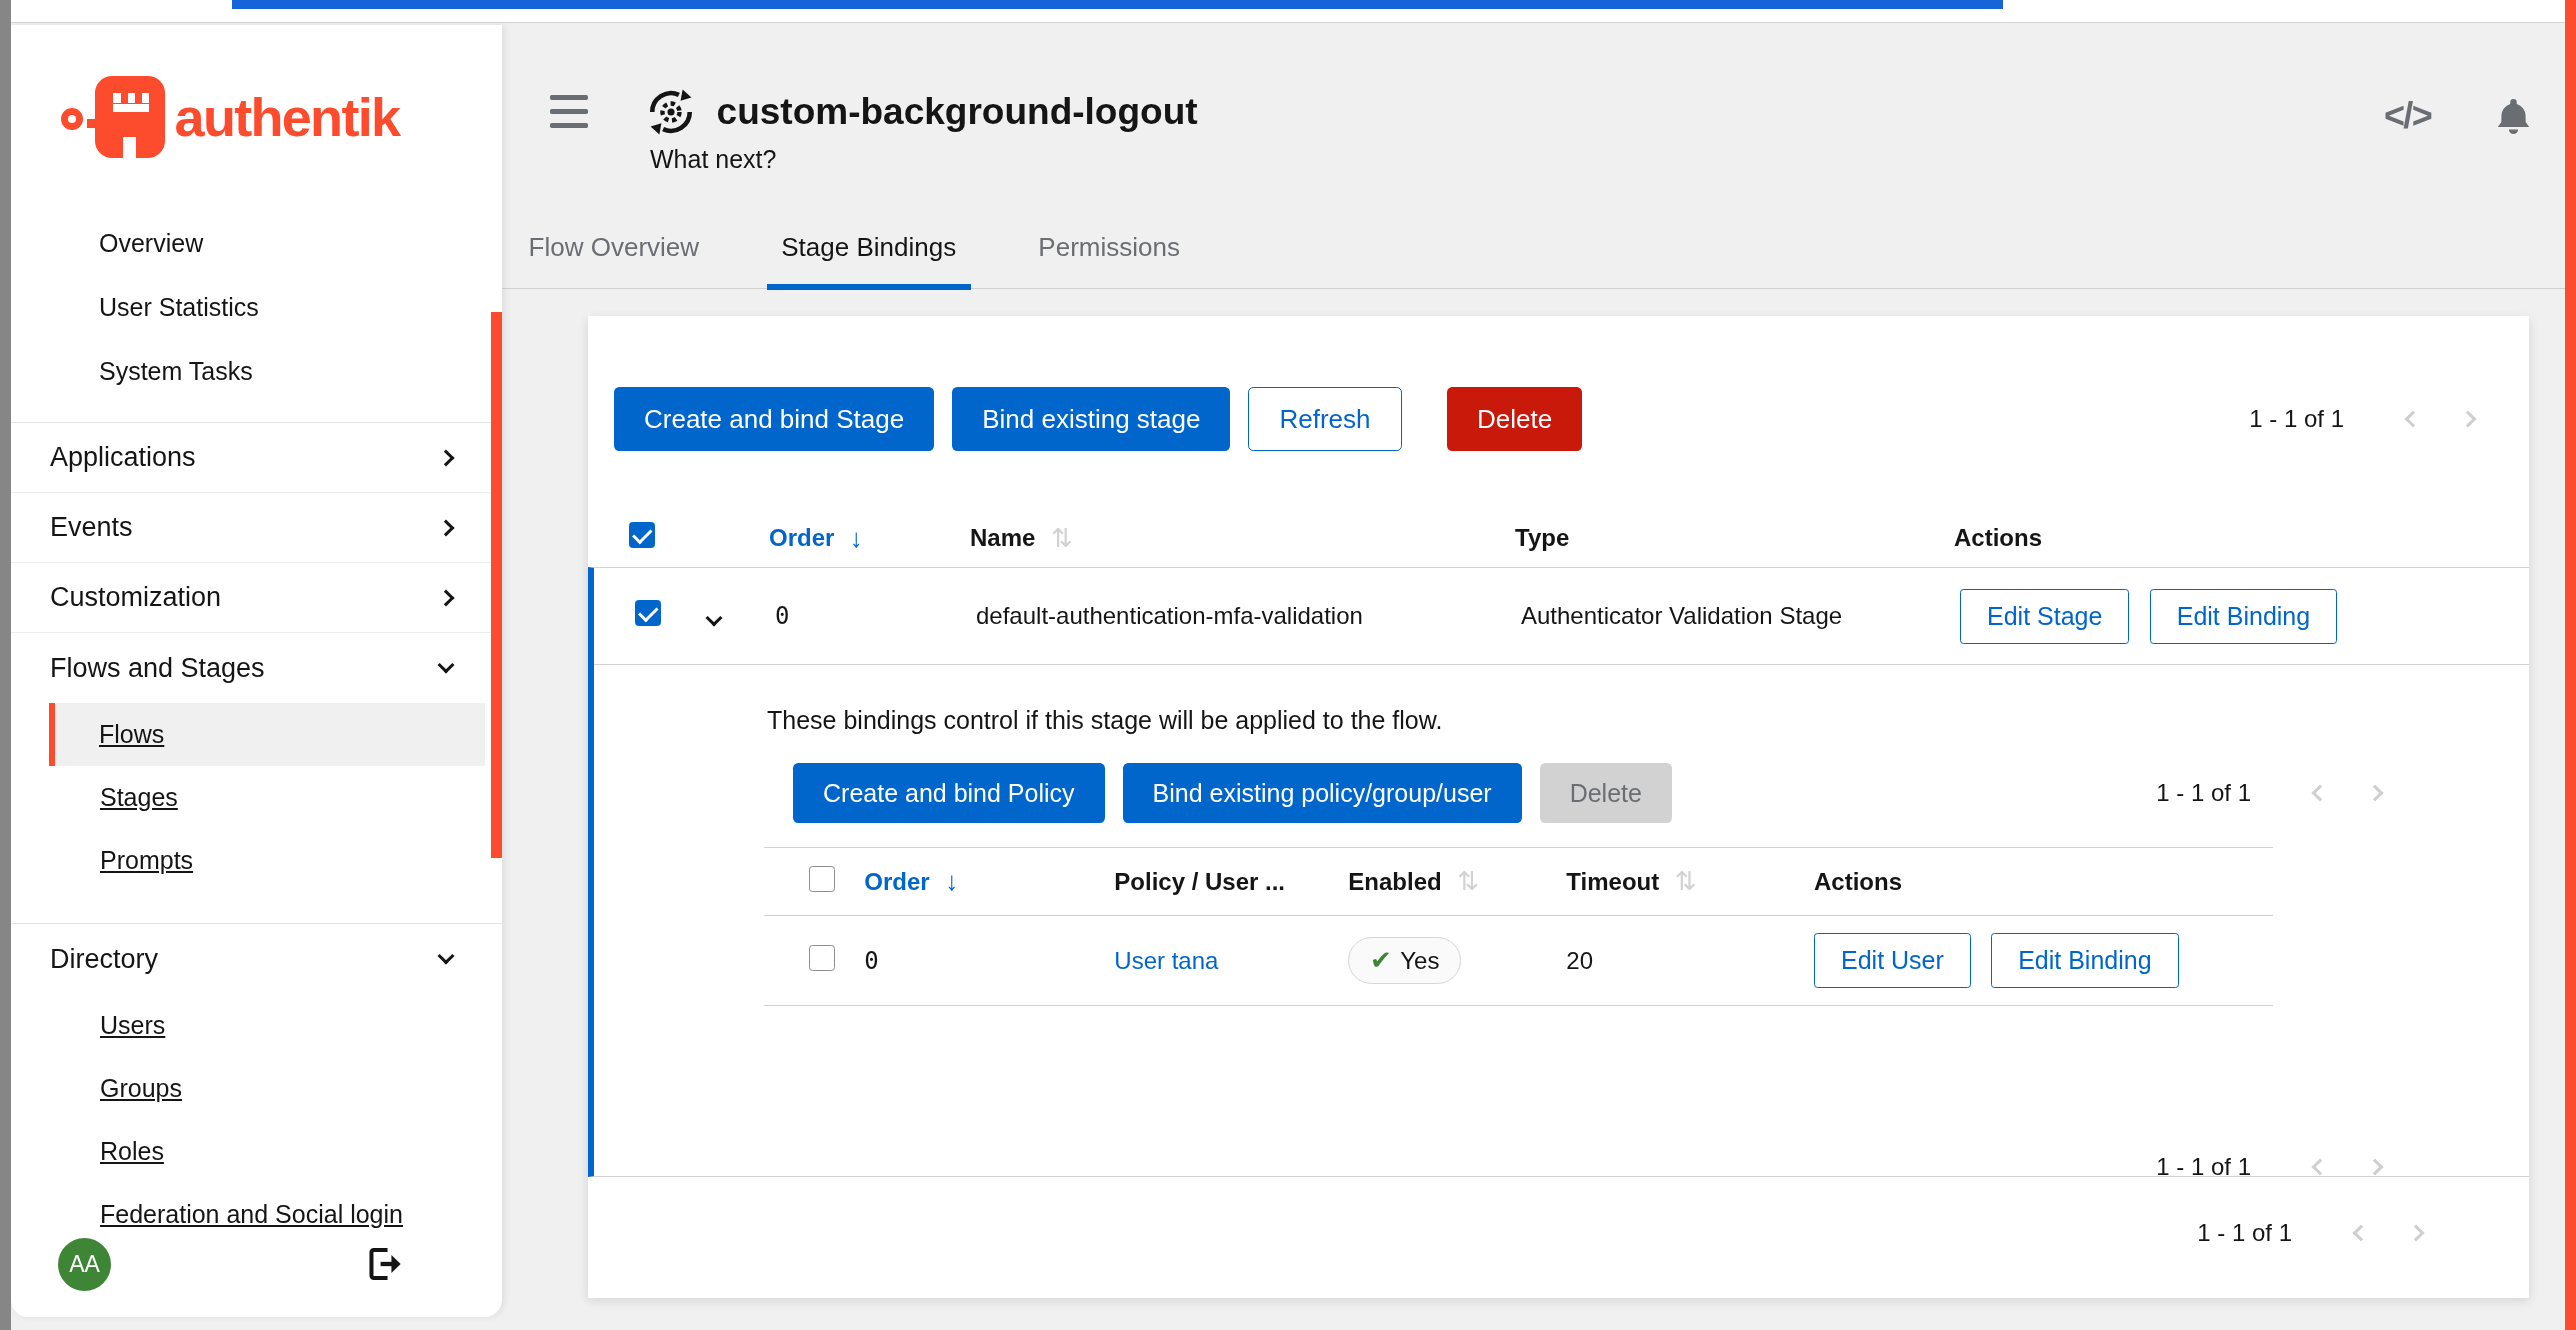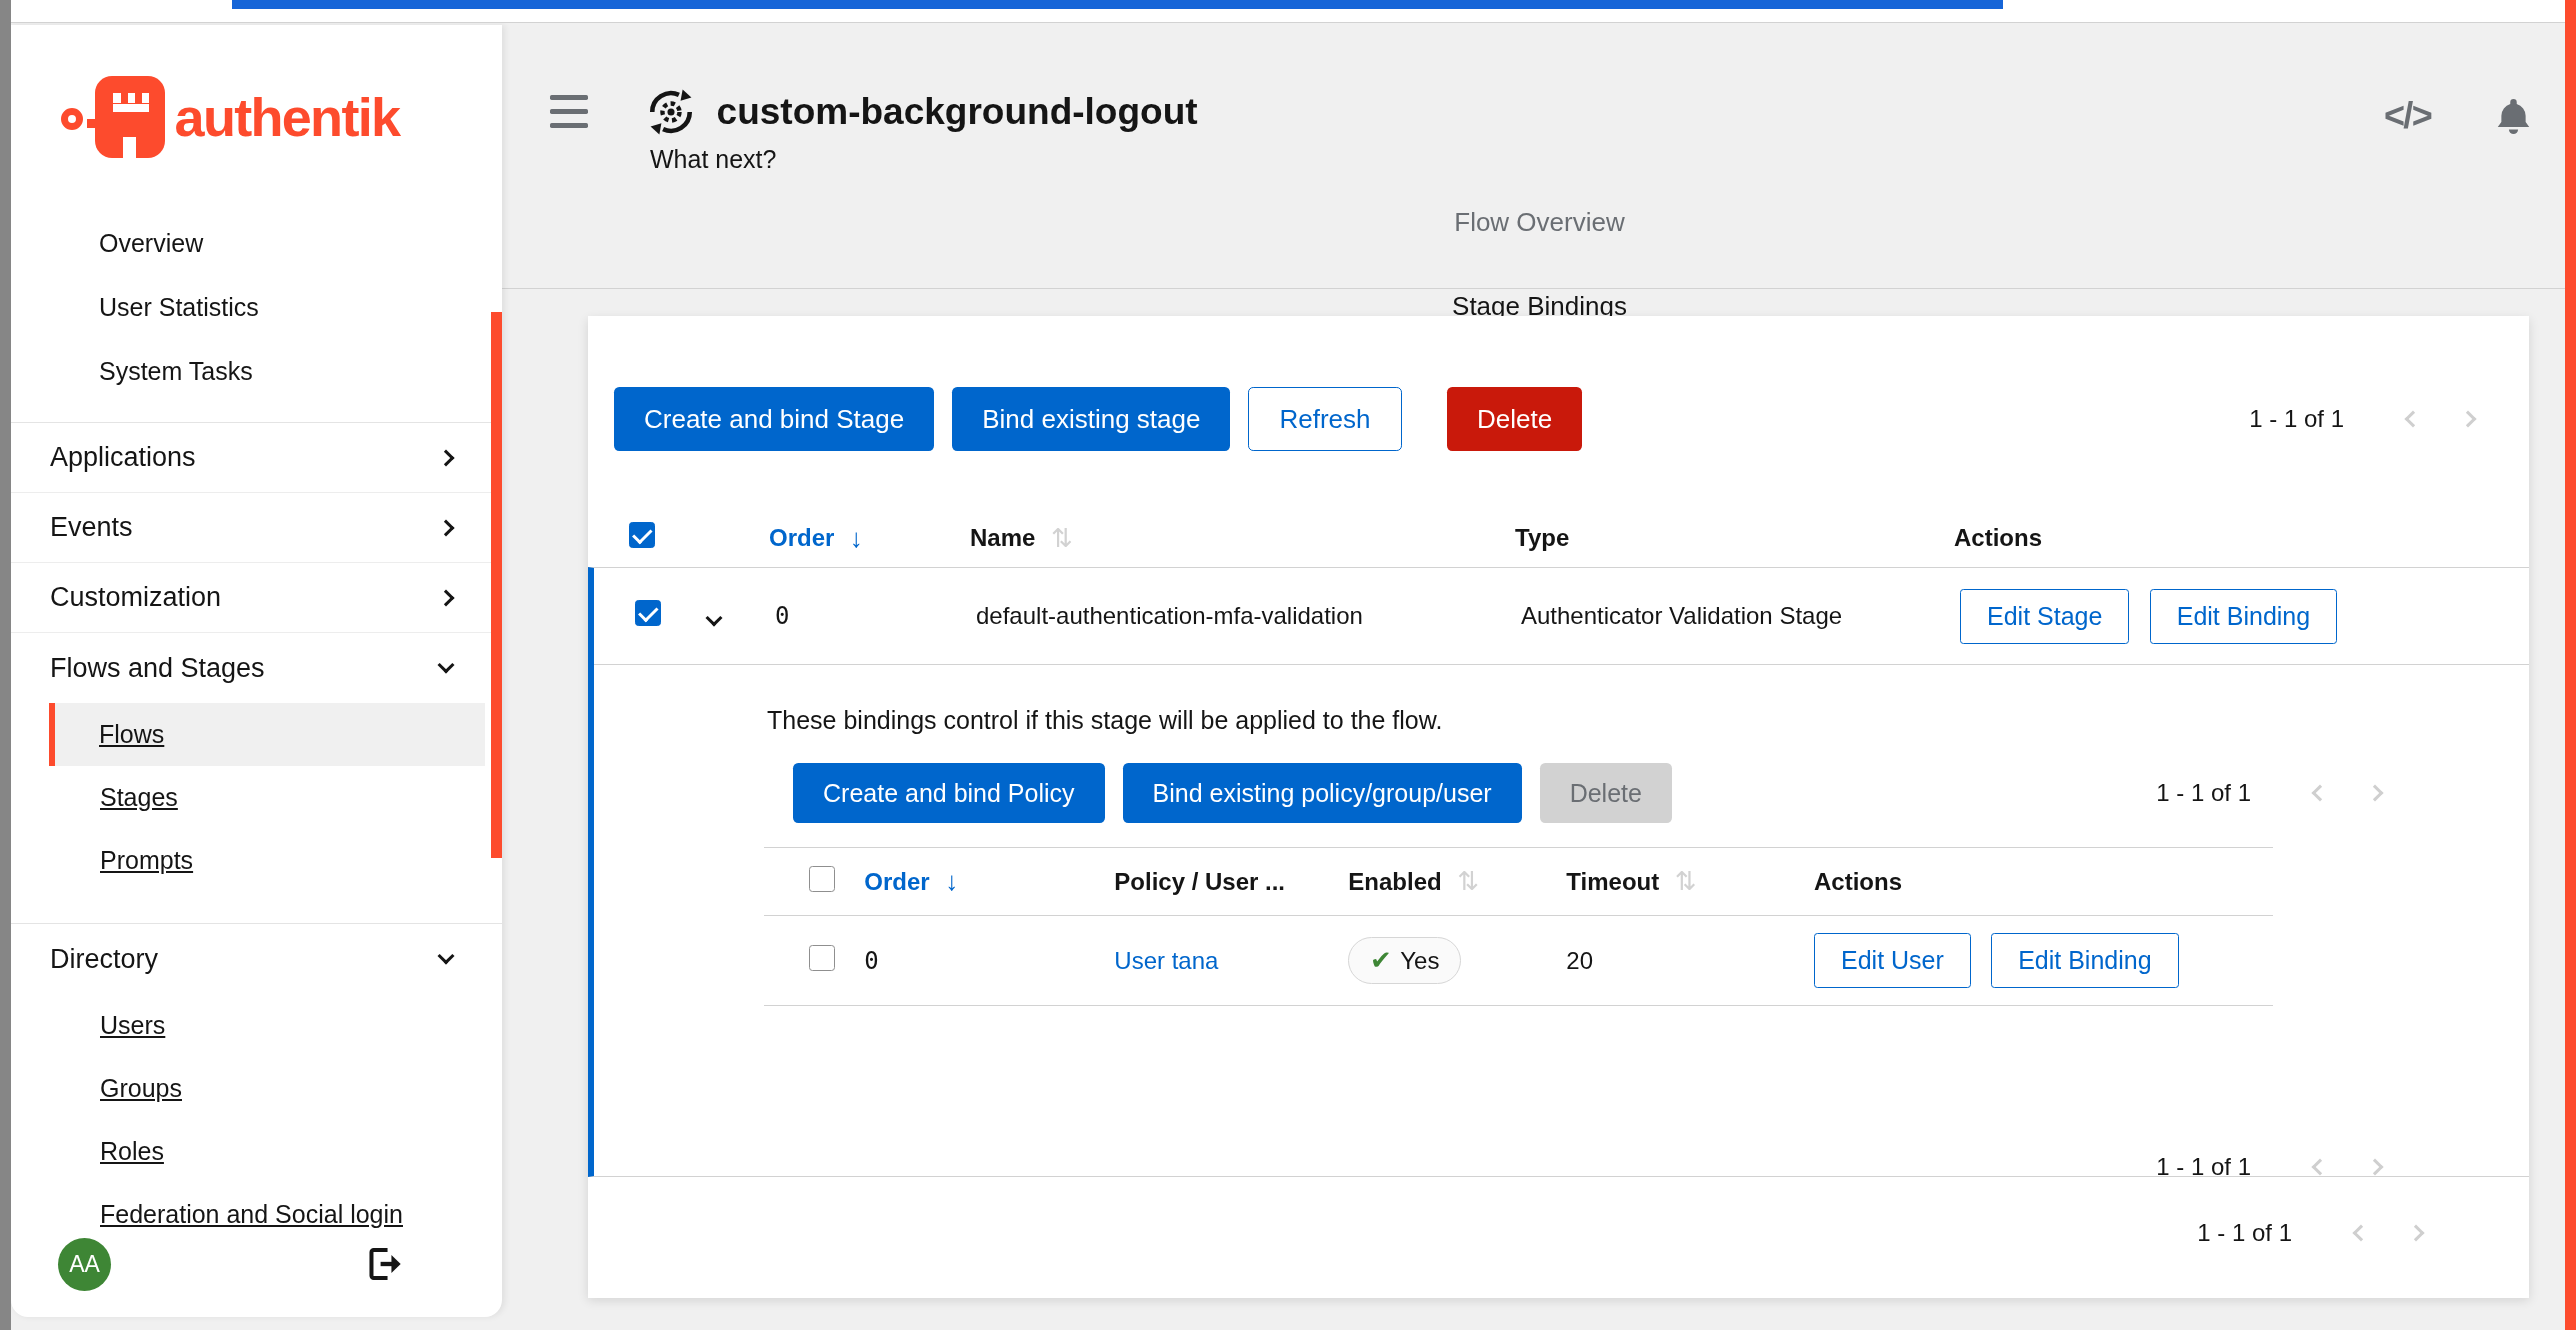--- a/index.html
+++ b/index.html
@@ -62,21 +62,21 @@
   .hamburger span { display:block; height:5.2px; background:#6a6e73; border-radius:1.7px; }
   .title-row { position:absolute; left:144px; top:34px; display:flex; align-items:center; gap:20.6px;margin-top:28px; }
   .flow-icon { width:50px; height:50px; }
   .page-title { font-size:37px; font-weight:600; color:#151515; }
   .subtitle { position:absolute; left:148px; top:120px; font-size:25px; color:#151515; }
   .header-actions { position:absolute; right:31px; top:70px; display:flex; align-items:center; gap:62px; }
   .api-glyph { font-size:36px; font-weight:700; color:#6a6e73; letter-spacing:-1.7px; cursor:pointer; }
   .bell { width:41px; height:41px; cursor:pointer; }
 
   .tabs { position:relative; height:82px; display:flex; align-items:center; gap:53px;
-          padding-left:12px; border-bottom:1.7px solid #d2d2d2;flex-direction:column; }
+          padding-left:12px; border-bottom:1.7px solid #d2d2d2; }
   .tab { font-size:26px; color:#6a6e73; padding:0 14.6px; height:100%; display:flex; align-items:center;
          position:relative; cursor:pointer; white-space:nowrap; }
   .tab.active { color:#151515; font-weight:500; }
   .tab.active::after { content:''; position:absolute; left:0; right:0; bottom:-1.7px; height:6px; background:#0066cc; }
 
   
   .card { position:absolute; left:86px; top:291px; width:1941px; height:982px; background:#fff;
           box-shadow:0 2.6px 10.3px rgba(0,0,0,.12); }
 
   .toolbar { position:absolute; left:26px; right:34px; top:71px; height:64px; display:flex; align-items:center; }

